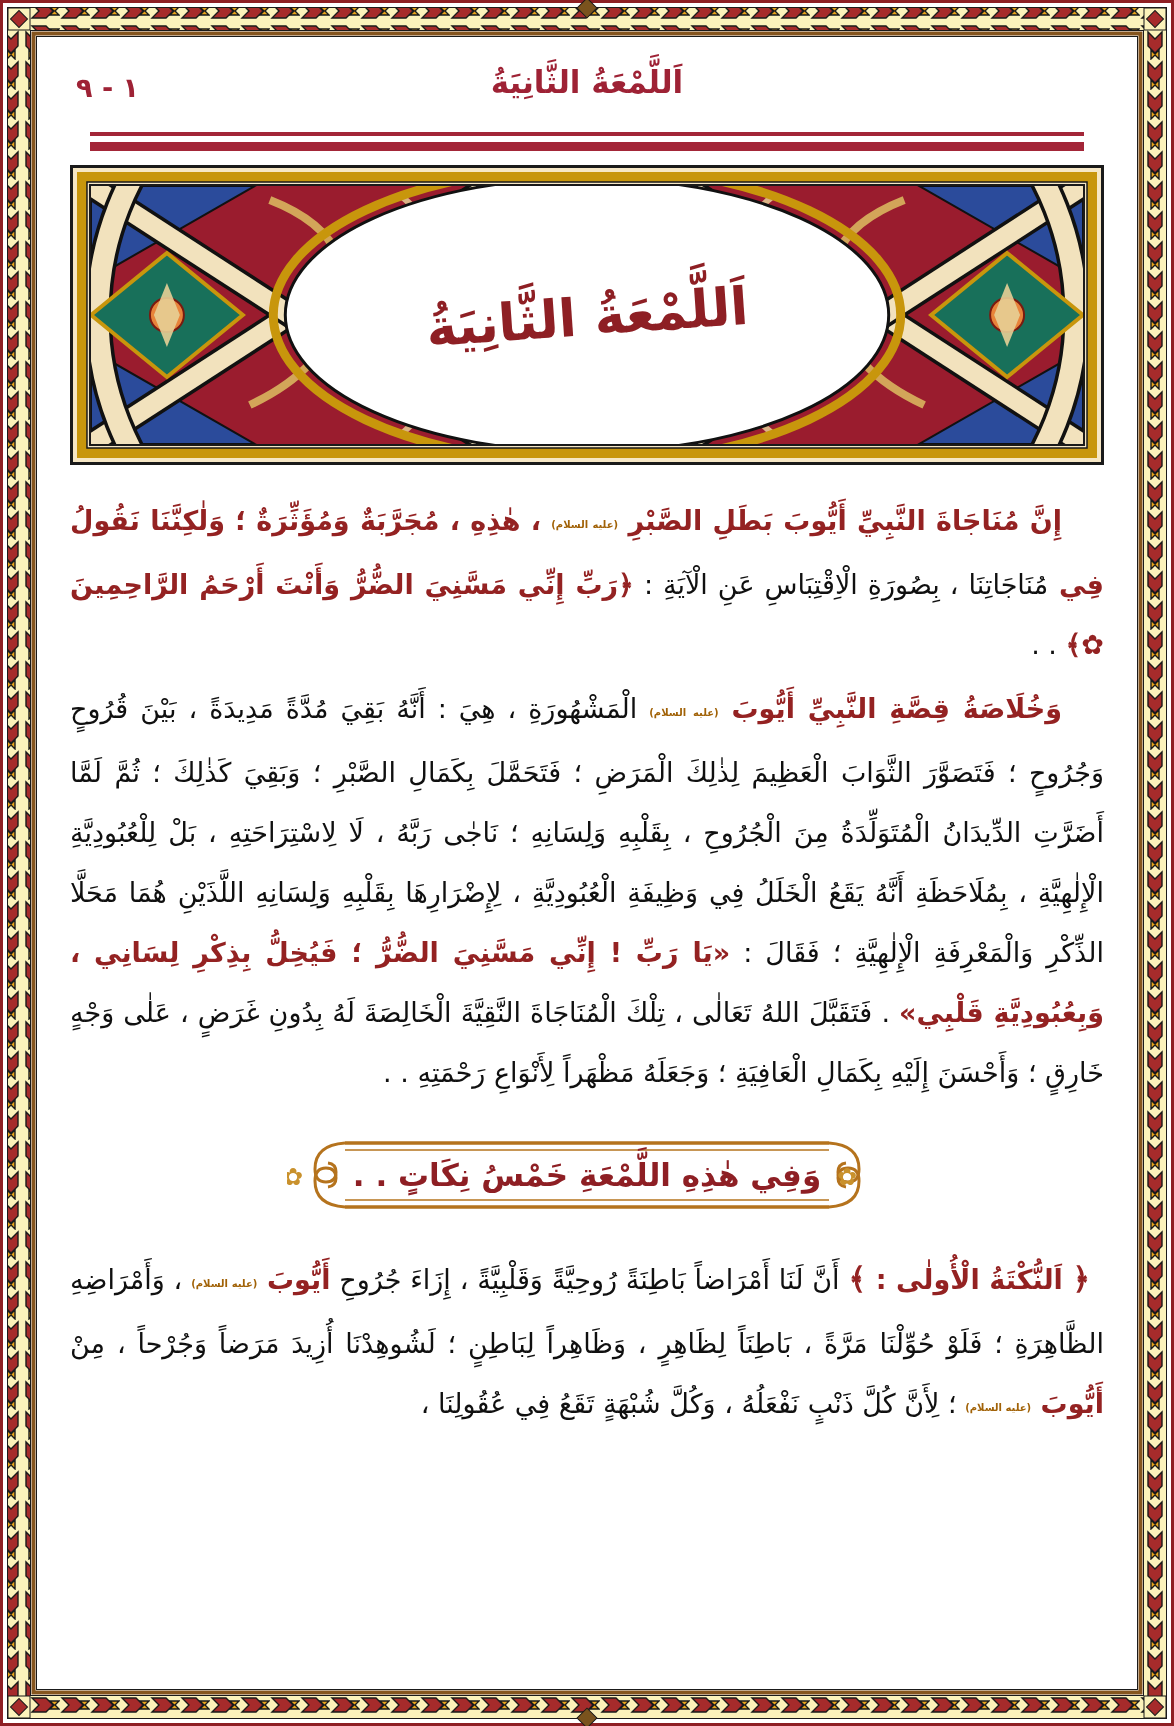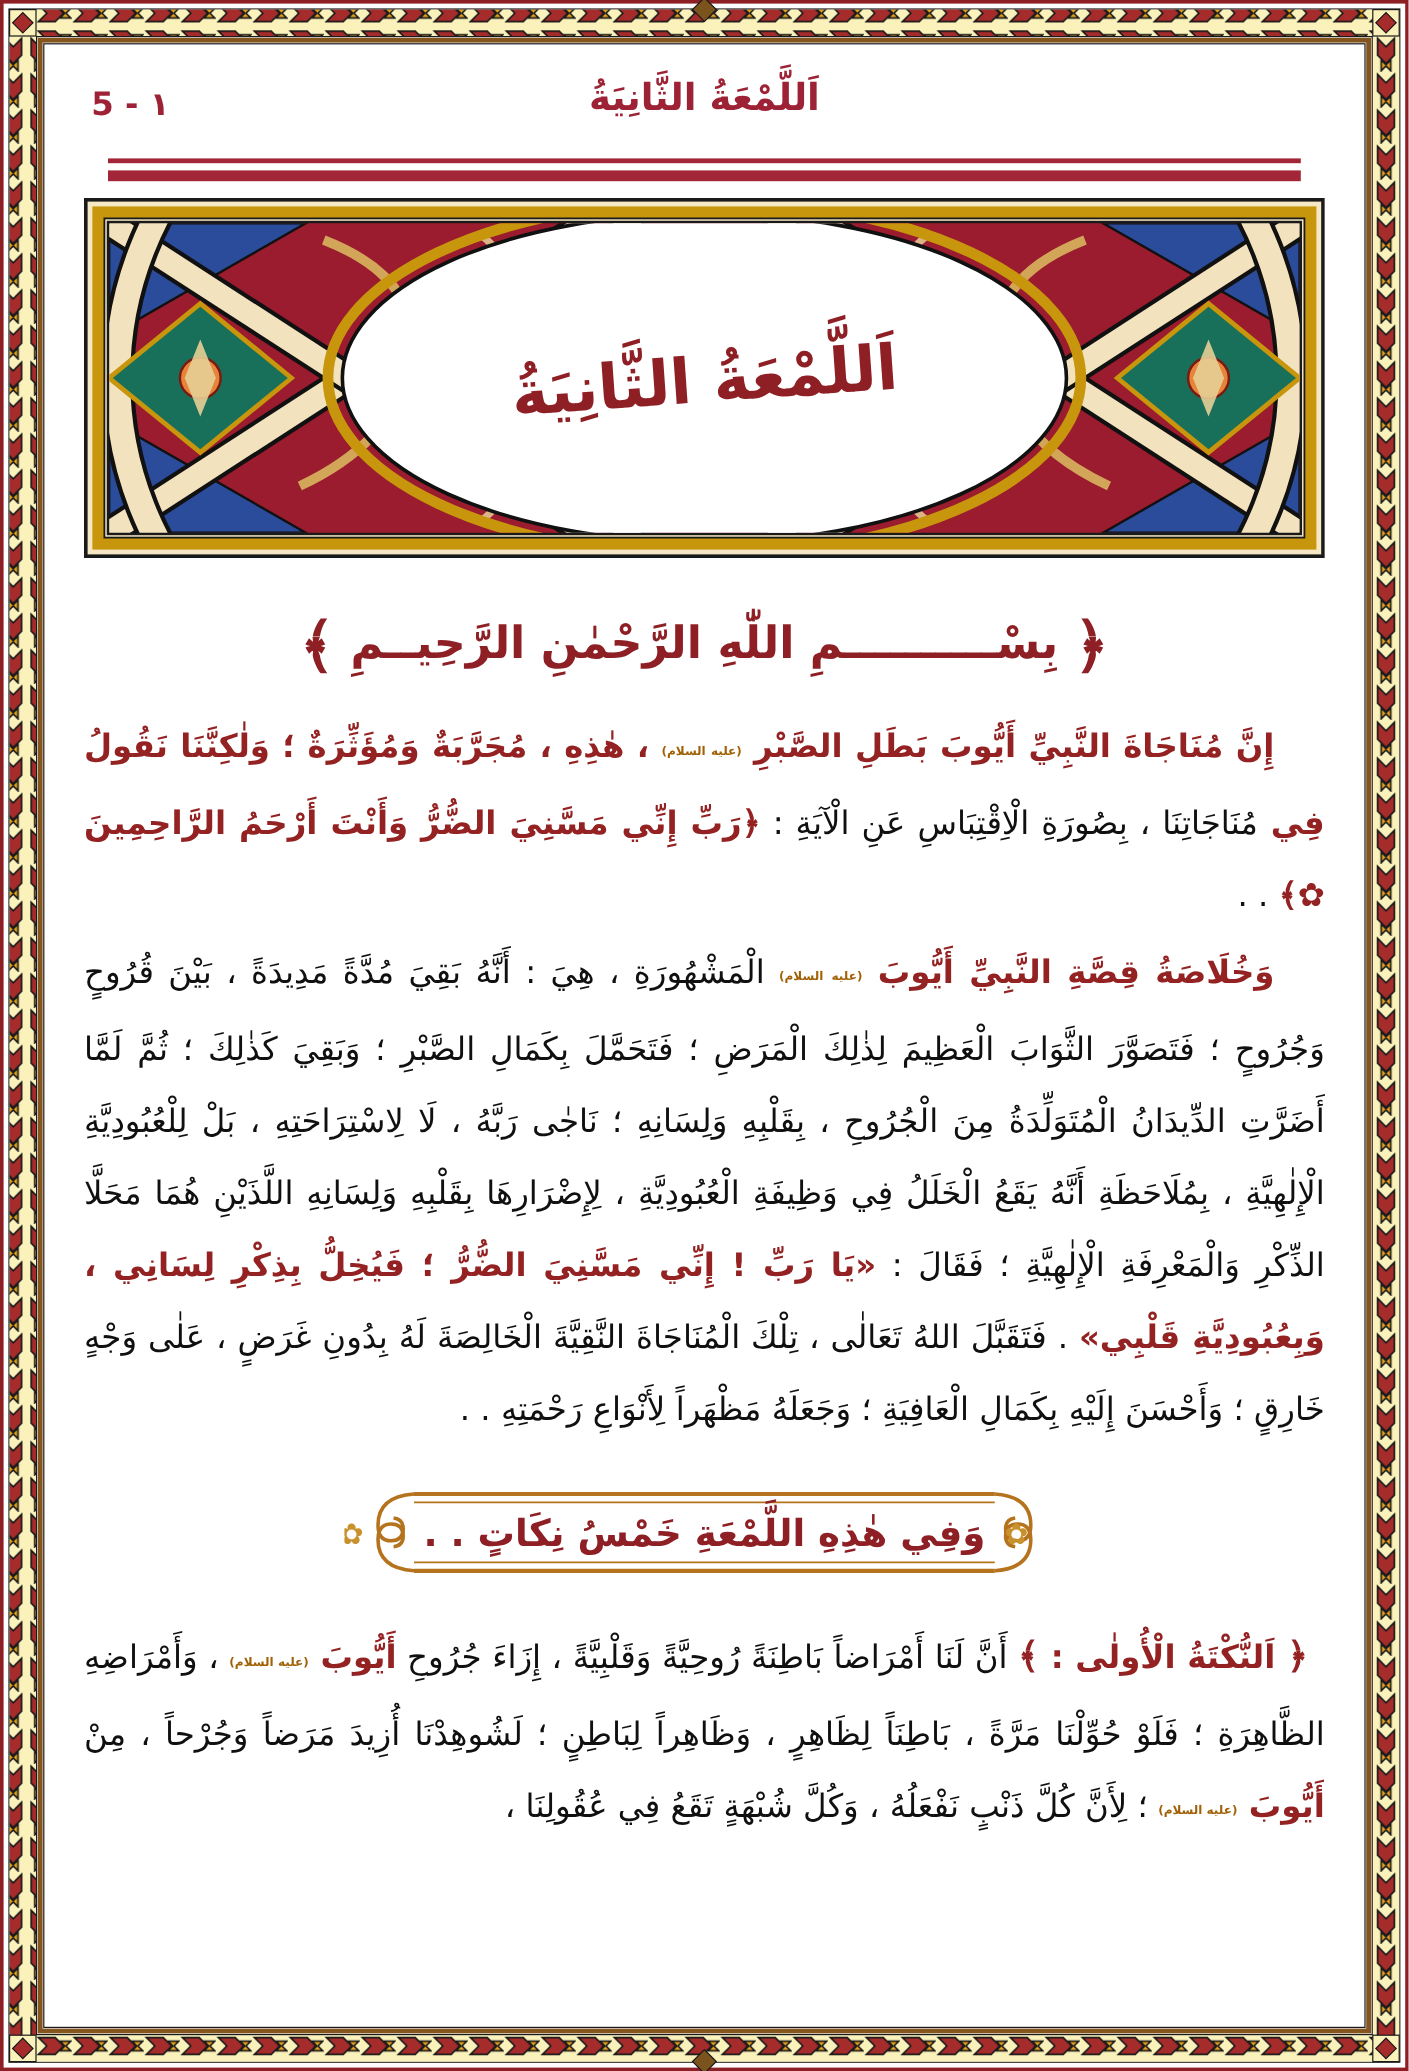--- a/index.html
+++ b/index.html
@@ -105,21 +105,21 @@
     <rect x="30.5" y="30.5" width="1113" height="1665" fill="none" stroke="#1a1a1a" stroke-width="1"></rect>
     <rect x="33.5" y="33.5" width="1107" height="1659" fill="none" stroke="#85551e" stroke-width="4"></rect>
     <rect x="36.5" y="36.5" width="1101" height="1653" fill="none" stroke="#1a1a1a" stroke-width="1"></rect>
     <rect x="580" y="1" width="14" height="14" transform="rotate(45 587 8)" fill="#7a531d" stroke="#1a1a1a"></rect>
     <rect x="580" y="1711" width="14" height="14" transform="rotate(45 587 1718)" fill="#7a531d" stroke="#1a1a1a"></rect>
   </svg>
 
   <div class="content">
 
     <div class="hdr">
-      <div class="page-num">١ - 5</div>
+      <div class="page-num">١ - ٩</div>
       <div class="hdr-title">اَللَّمْعَةُ الثَّانِيَةُ</div>
     </div>
 
     <div class="rule"></div>
 
     <div class="headpiece">
       <svg width="100%" height="300" viewBox="0 0 1035 300" preserveAspectRatio="none">
         <defs>
           <clipPath id="hpClip">
               <rect x="21" y="21" width="993" height="258"></rect>
@@ -163,25 +163,20 @@
           <circle cx="938" cy="150" r="17" fill="#e8833a" stroke="#7a1a10" stroke-width="2"></circle>
           <polygon points="938,118 951,150 938,182 925,150" fill="#e7cf96" opacity="0.9"></polygon>
 
           <ellipse cx="517.5" cy="150" rx="314" ry="148" fill="none" stroke="#c8960c" stroke-width="9"></ellipse>
           <ellipse cx="517.5" cy="150" rx="302" ry="137" fill="#ffffff" stroke="#111111" stroke-width="3"></ellipse>
           <text x="517.5" y="170" text-anchor="middle" font-size="52" font-weight="bold" fill="#8e1f24" font-family="DejaVu Sans, sans-serif" transform="rotate(-4 517.5 150)">اَللَّمْعَةُ الثَّانِيَةُ</text>
         </g>
       </svg>
     </div>
 
-    <div class="bismillah">
-      <span class="ornate">﴿</span>
-      <span>بِسْــــــــــمِ اللّٰهِ الرَّحْمٰنِ الرَّحِيــمِ</span>
-      <span class="ornate">﴾</span>
-    </div>
 
 
     <p class="para p1"><span class="red">إِنَّ مُنَاجَاةَ النَّبِيِّ أَيُّوبَ بَطَلِ الصَّبْرِ </span><span class="seal">(<span>عليه السلام</span>)</span><span class="red"> ، هٰذِهِ ، مُجَرَّبَةٌ وَمُؤَثِّرَةٌ ؛ وَلٰكِنَّنَا نَقُولُ فِي </span><span>مُنَاجَاتِنَا ، بِصُورَةِ الْاِقْتِبَاسِ عَنِ الْآيَةِ : </span><span class="red">﴿رَبِّ إِنِّي مَسَّنِيَ الضُّرُّ وَأَنْتَ أَرْحَمُ الرَّاحِمِينَ ✿﴾</span><span> . .</span></p>
 
     <p class="para p2"><span class="red">وَخُلَاصَةُ قِصَّةِ النَّبِيِّ أَيُّوبَ </span><span class="seal">(<span>عليه السلام</span>)</span><span> الْمَشْهُورَةِ ، هِيَ : أَنَّهُ بَقِيَ مُدَّةً مَدِيدَةً ، بَيْنَ قُرُوحٍ وَجُرُوحٍ ؛ فَتَصَوَّرَ الثَّوَابَ الْعَظِيمَ لِذٰلِكَ الْمَرَضِ ؛ فَتَحَمَّلَ بِكَمَالِ الصَّبْرِ ؛ وَبَقِيَ كَذٰلِكَ ؛ ثُمَّ لَمَّا أَضَرَّتِ الدِّيدَانُ الْمُتَوَلِّدَةُ مِنَ الْجُرُوحِ ، بِقَلْبِهِ وَلِسَانِهِ ؛ نَاجٰى رَبَّهُ ، لَا لِاسْتِرَاحَتِهِ ، بَلْ لِلْعُبُودِيَّةِ الْإِلٰهِيَّةِ ، بِمُلَاحَظَةِ أَنَّهُ يَقَعُ الْخَلَلُ فِي وَظِيفَةِ الْعُبُودِيَّةِ ، لِإِضْرَارِهَا بِقَلْبِهِ وَلِسَانِهِ اللَّذَيْنِ هُمَا مَحَلَّا الذِّكْرِ وَالْمَعْرِفَةِ الْإِلٰهِيَّةِ ؛ فَقَالَ : </span><span class="red">«يَا رَبِّ ! إِنِّي مَسَّنِيَ الضُّرُّ ؛ فَيُخِلُّ بِذِكْرِ لِسَانِي ، وَبِعُبُودِيَّةِ قَلْبِي»</span><span> . فَتَقَبَّلَ اللهُ تَعَالٰى ، تِلْكَ الْمُنَاجَاةَ النَّقِيَّةَ الْخَالِصَةَ لَهُ بِدُونِ غَرَضٍ ، عَلٰى وَجْهٍ خَارِقٍ ؛ وَأَحْسَنَ إِلَيْهِ بِكَمَالِ الْعَافِيَةِ ؛ وَجَعَلَهُ مَظْهَراً لِأَنْوَاعِ رَحْمَتِهِ . .</span></p>
 
     <div class="banner-wrap">
       <div class="banner">
         <svg width="600" height="92" viewBox="0 0 600 92">
           <path d="M 58 14 H 542" stroke="#b5731d" stroke-width="3.5" fill="none"></path>

